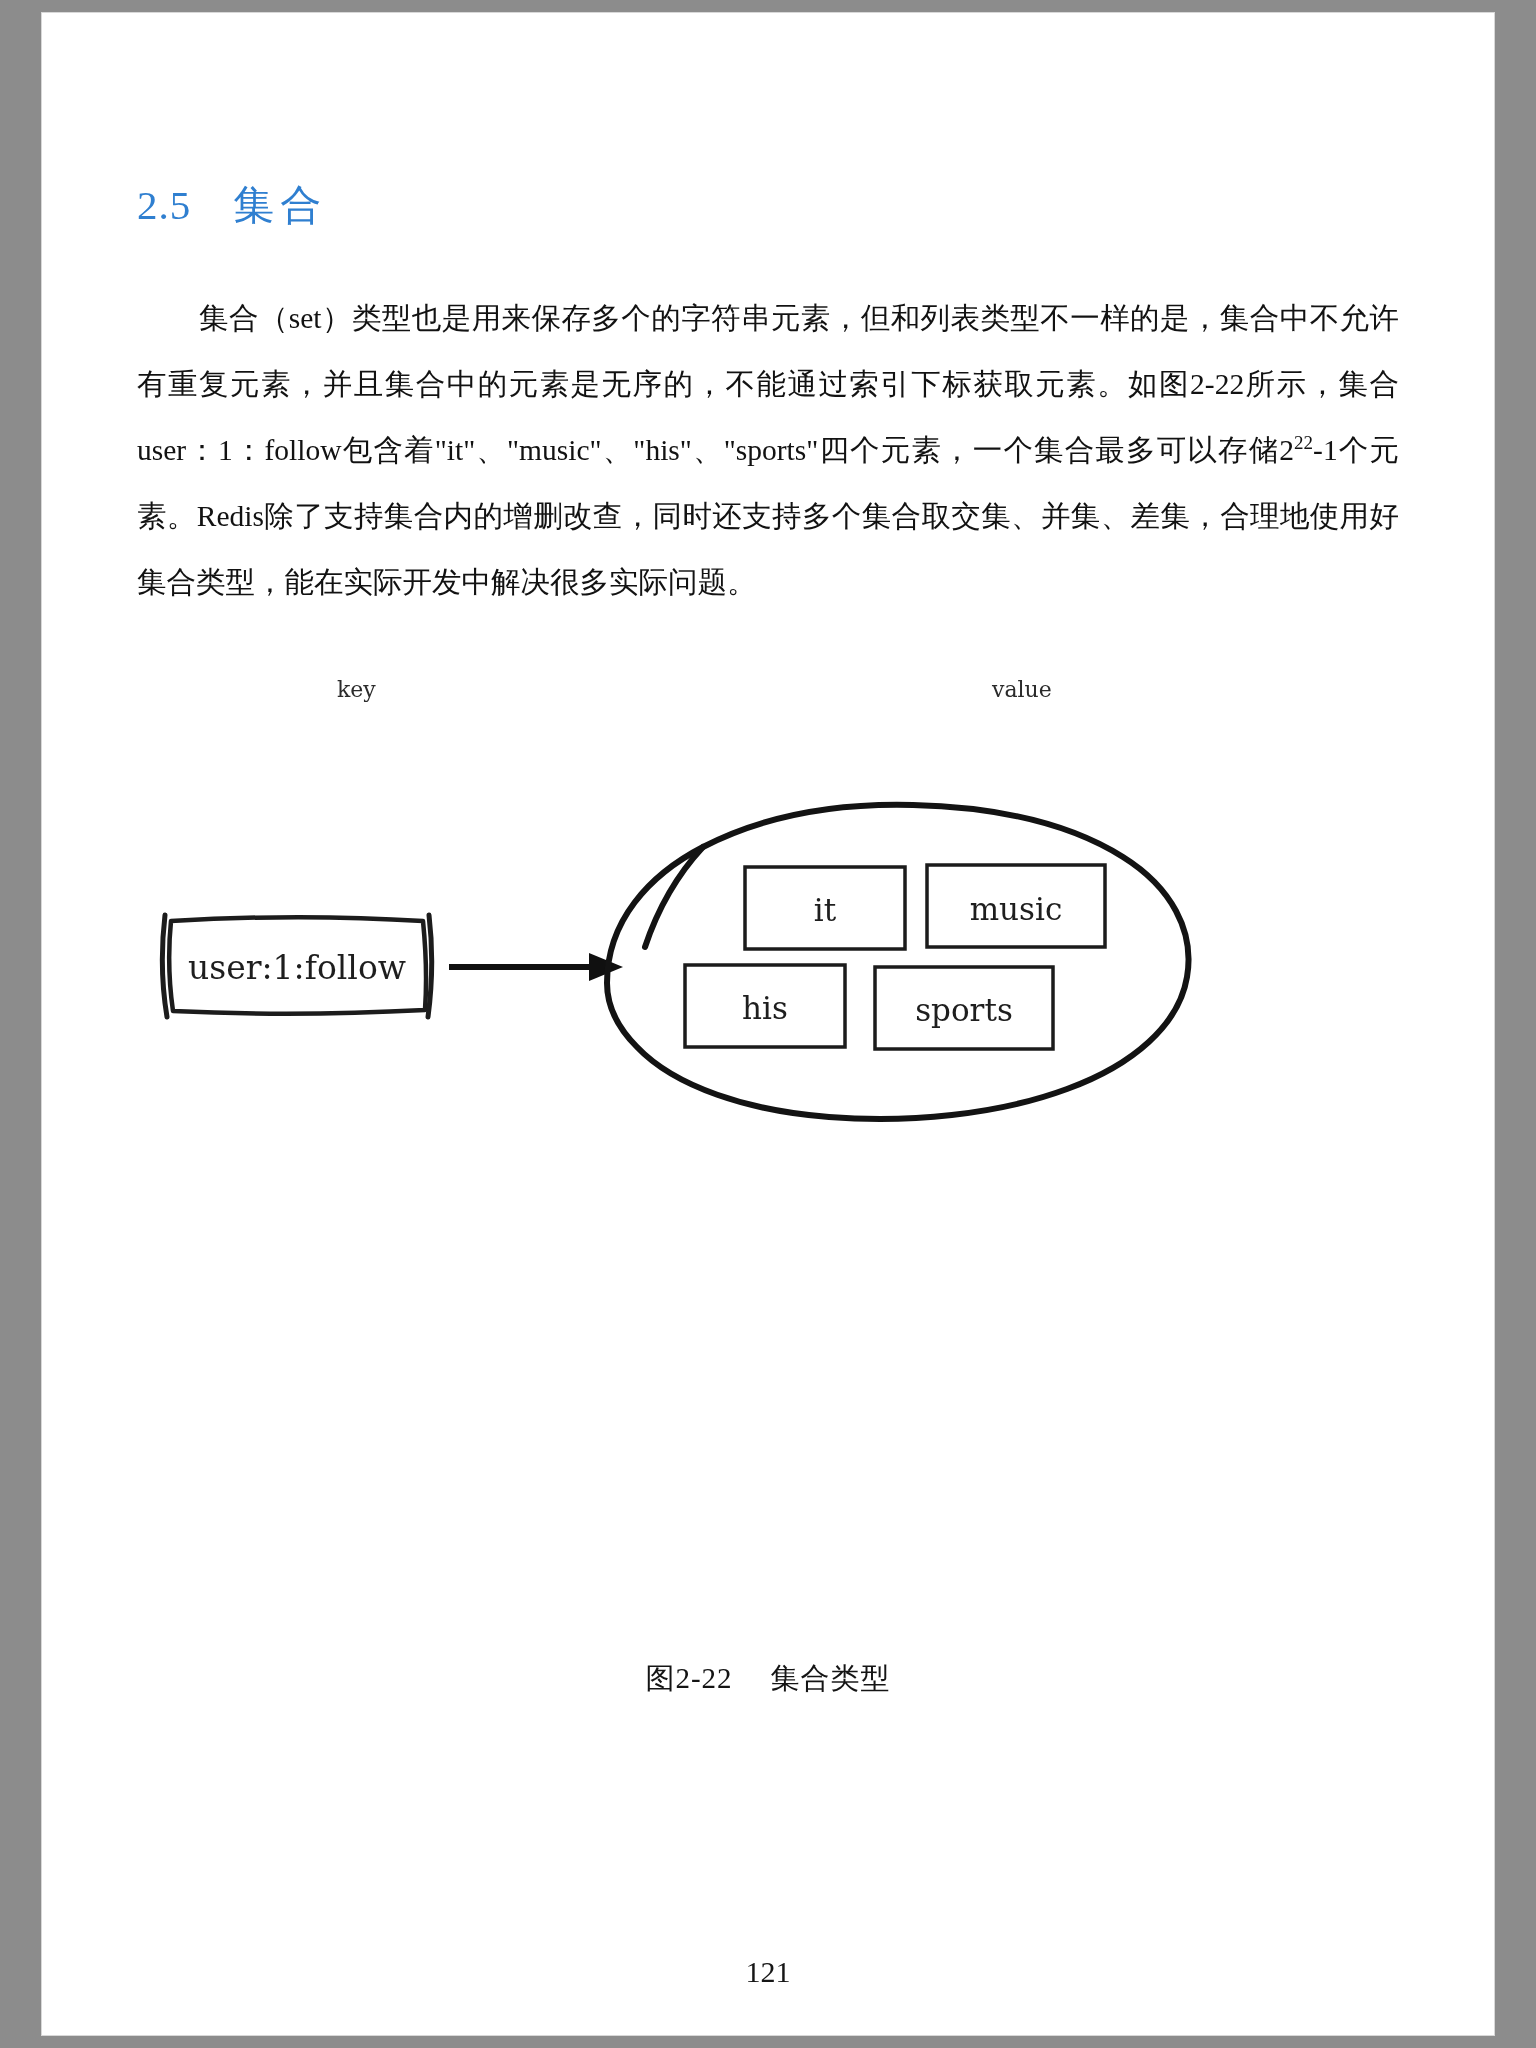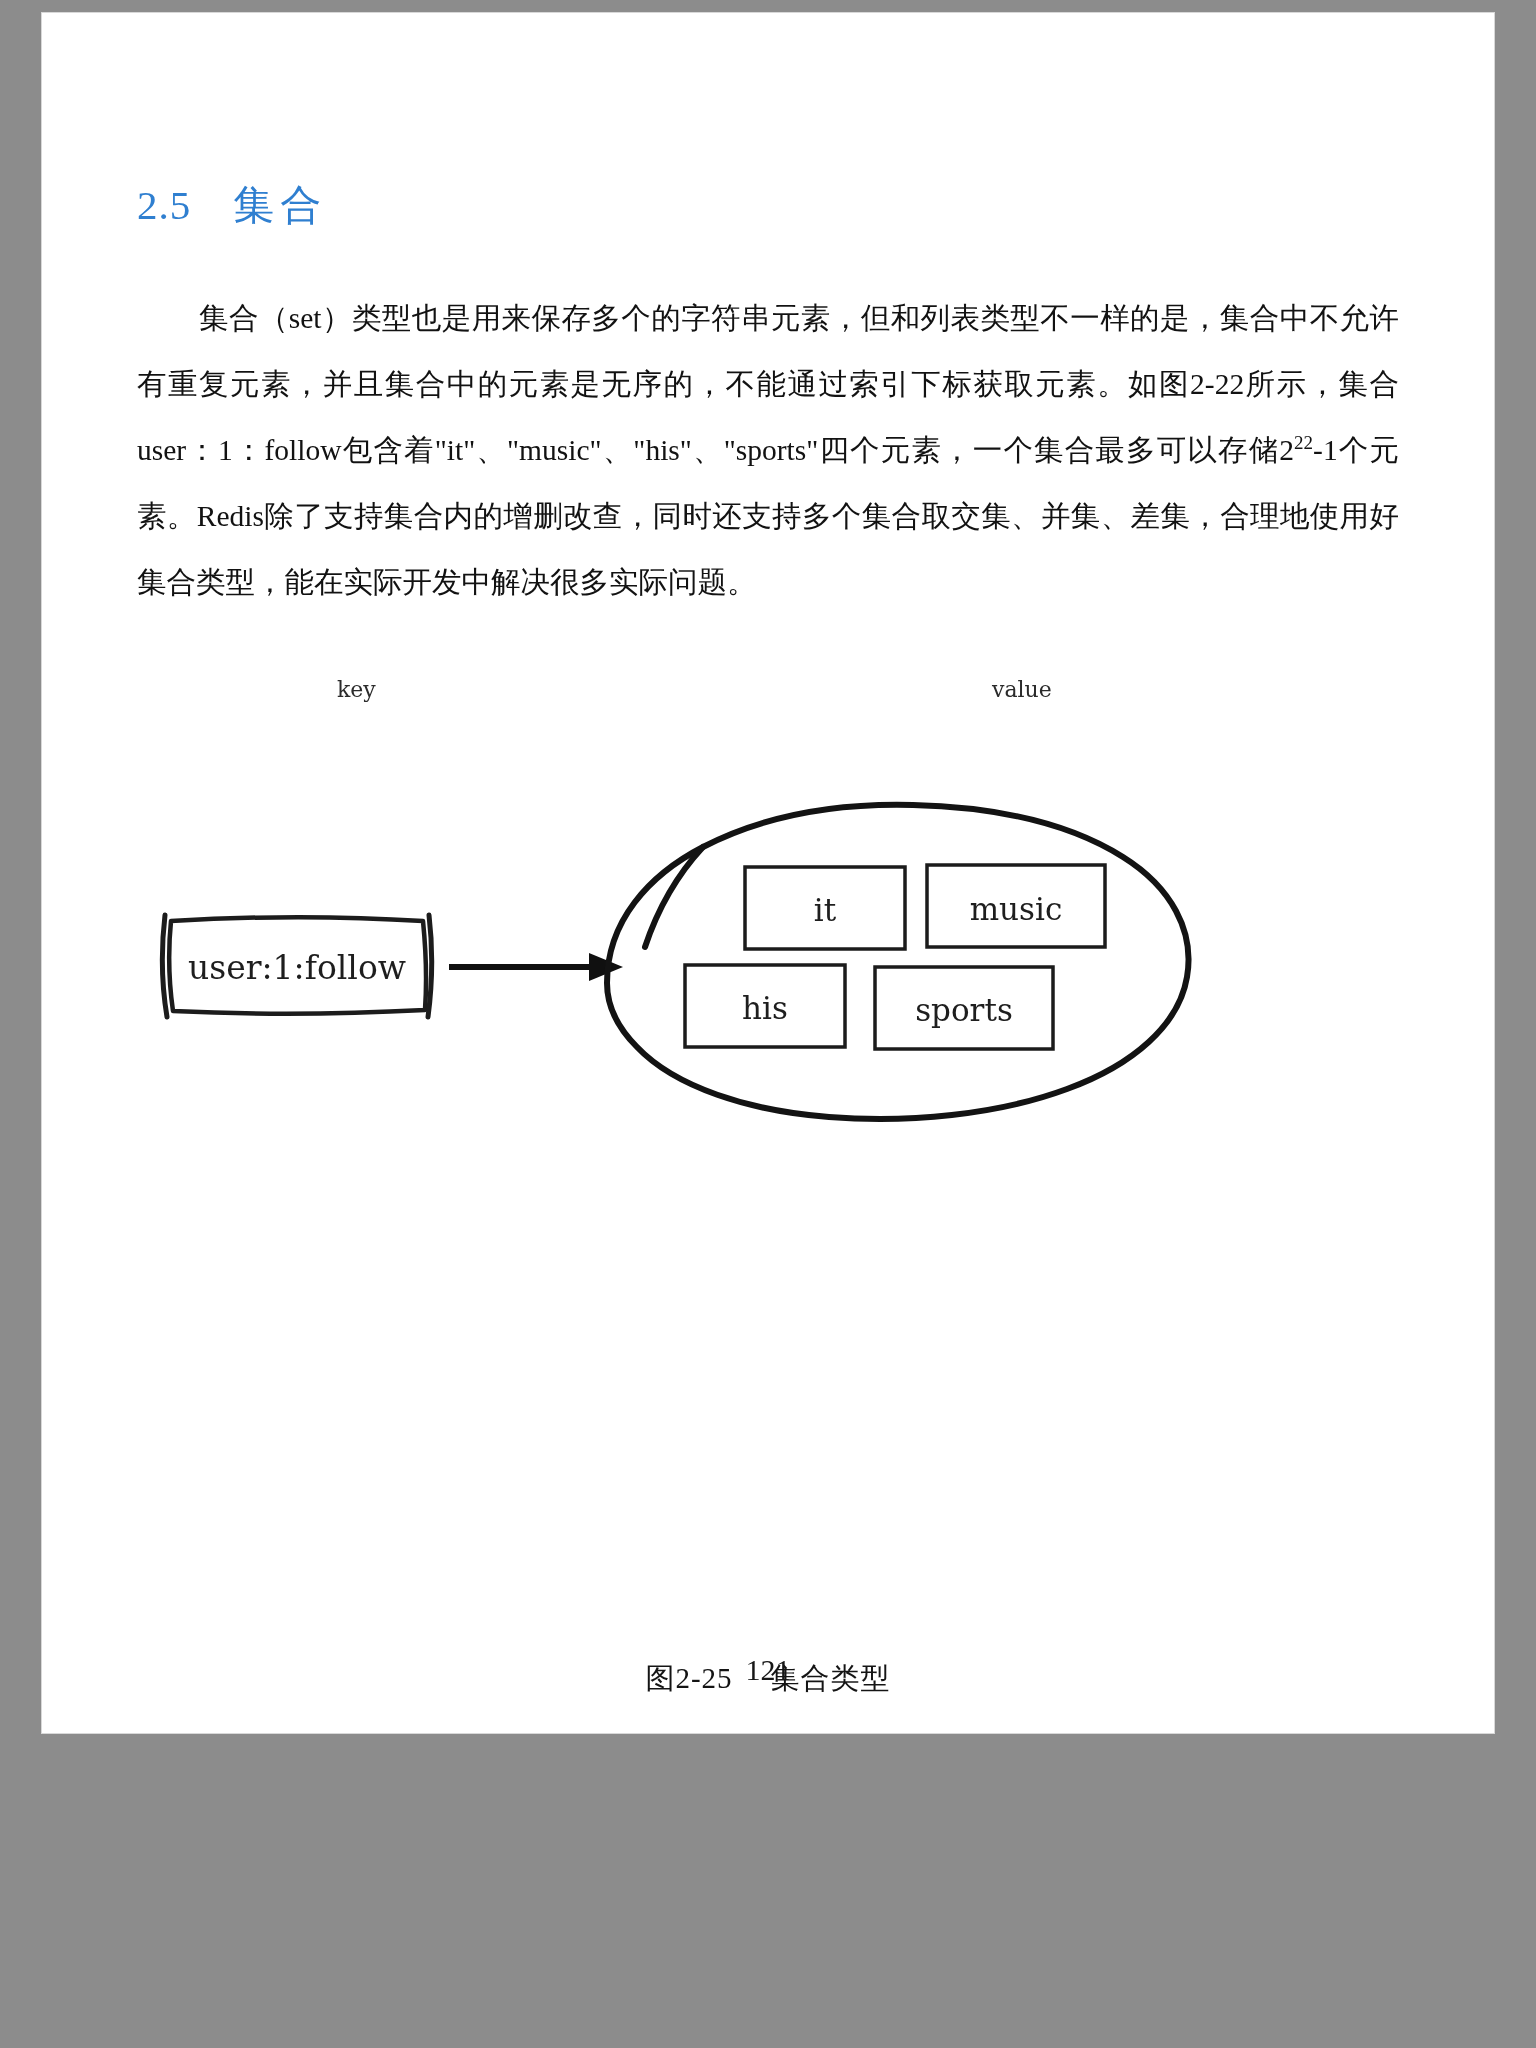--- a/index.html
+++ b/index.html
@@ -11,21 +11,21 @@
     width: 1536px;
     height: 2048px;
     font-family: "Liberation Serif", serif;
     display: flex;
     justify-content: center;
     align-items: flex-start;
   }
   .page {
     position: relative;
     width: 1452px;
-    height: 1720px;
+    height: 2022px;
     margin-top: 13px;
     background: #ffffff;
     box-shadow: 0 0 0 1px #d8d8d8;
     overflow: hidden;
   }
   .content {
     position: absolute;
     left: 0;
     top: 0;
     right: 0;
@@ -178,19 +178,19 @@
           </g>
           <g>
             <rect x="738" y="242" width="178" height="82" fill="#ffffff" stroke="#1b1b1b" stroke-width="3.5"></rect>
             <text class="box-text" x="827" y="296" font-size="31" text-anchor="middle">sports</text>
           </g>
         </svg>
       </div>
     </div>
 
     <div class="caption" style="margin-top:512px;">
-      <span>图2-25</span><span class="cap-gap"></span><span>集合类型</span>
+      <span>图2-22</span><span class="cap-gap"></span><span>集合类型</span>
     </div>
 
   </div>
 
   <div class="page-number">121</div>
 </div>
 
 </body></html>

